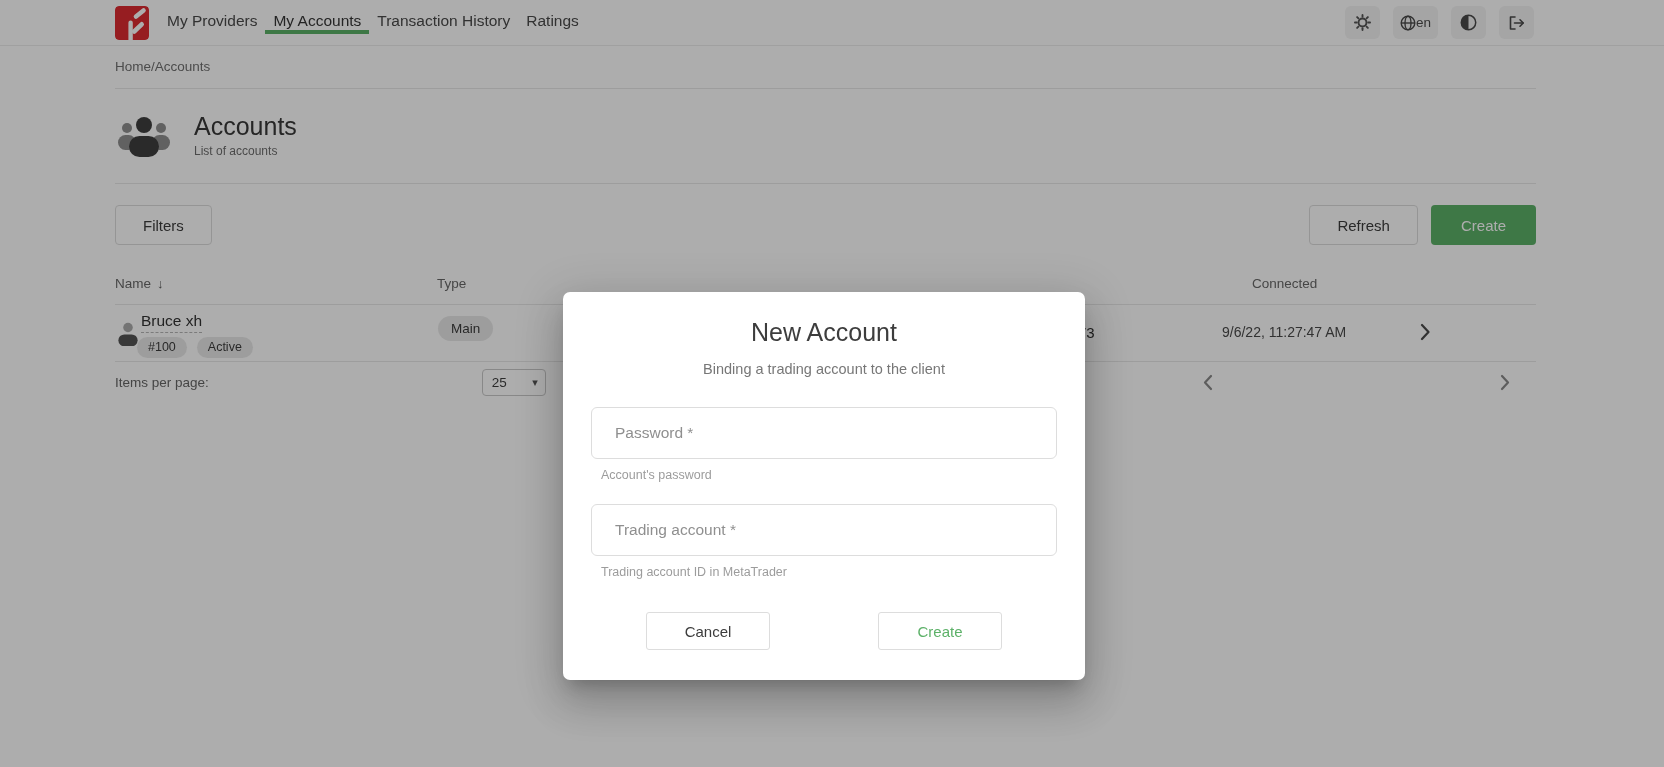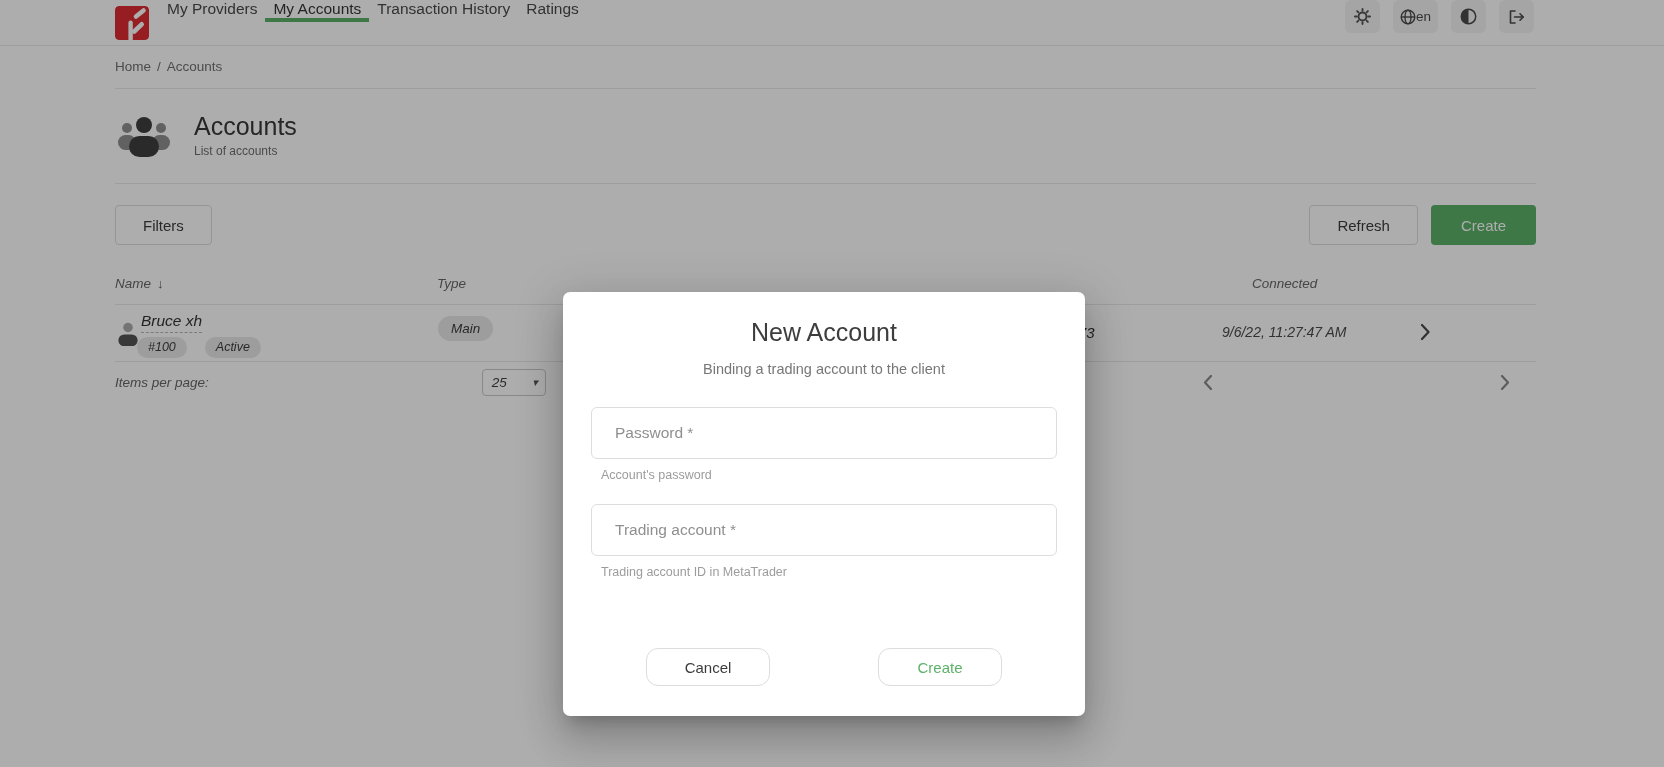--- a/index.html
+++ b/index.html
@@ -3,75 +3,75 @@
 <meta charset="utf-8">
 <style>
   html,body{margin:0;padding:0;}
   body{
     width:1664px;height:767px;position:relative;overflow:hidden;
     background:#ffffff;font-family:"Liberation Sans",sans-serif;
     -webkit-font-smoothing:antialiased;color:#3c3c3c;
   }
   
   .topbar{
-    height:46px;display:flex;align-items:flex-start;
+    height:46px;display:flex;align-items:center;
     padding:0 130px 0 115px;border-bottom:1px solid #ececec;box-sizing:border-box;
   }
   .logo{width:34px;height:34px;align-self:center;margin-right:10px;flex:0 0 auto;}
   .nav{display:flex;align-items:stretch;}
   .nav-link{
     display:flex;align-items:center;padding:0 8px;font-size:15.5px;color:#4a4a4a;
     cursor:pointer;border-bottom:4px solid transparent;box-sizing:border-box;
   }
   .nav-link.active{color:#353535;border-bottom-color:#5CB168;}
   .topbar-spacer{flex:1;}
   .icon-actions{display:flex;align-items:center;gap:13px;}
   .icon-btn{
     height:33px;min-width:35px;border-radius:6px;background:#f3f3f3;border:none;
     display:flex;align-items:center;justify-content:center;cursor:pointer;
     padding:0 7px;box-sizing:border-box;color:#4a4a4a;font-size:13.5px;
     font-family:"Liberation Sans",sans-serif;
   }
   
   .breadcrumb{
     margin:13px 128px 0 115px;font-size:13.5px;color:#707070;
-    display:flex;align-items:flex-start;gap:6px;
+    display:flex;align-items:flex-start;
   }
   .crumb{cursor:pointer;}
   .divider{border:none;border-top:1px solid #e8e8e8;margin:14px 128px 0 115px;}
   
   .title-row{margin:22px 128px 0 115px;display:flex;align-items:center;}
   .title-text{margin-left:21px;}
   .page-title{font-size:25px;font-weight:400;color:#383838;margin:0;line-height:1.15;}
   .page-subtitle{font-size:12px;color:#6e6e6e;margin-top:4px;}
   .divider2{border:none;border-top:1px solid #e8e8e8;margin:24px 128px 0 115px;}
   
   .toolbar{margin:21px 128px 0 115px;display:flex;align-items:flex-start;}
   .btn{
     height:40px;border-radius:4px;font-size:15px;cursor:pointer;
     font-family:"Liberation Sans",sans-serif;box-sizing:border-box;
   }
   .btn-outline{background:#fff;border:1px solid #dcdcdc;color:#3c3c3c;padding:0 27px;}
   .btn-fill{background:#5CB168;border:none;color:#fff;padding:0 30px;margin-left:13px;}
   
-  .table{margin:23px 128px 0 115px;position:relative;font-style:italic;}
+  .table{margin:23px 128px 0 115px;position:relative;}
   .thead{position:relative;height:36px;border-bottom:1px solid #e8e8e8;}
   .th{position:absolute;top:8px;font-size:13.5px;color:#686868;}
   .th-name{left:0;}
   .th-type{left:322px;}
   .th-connected{left:1137px;}
   .sort-arrow{font-size:13px;color:#555;margin-left:6px;}
   .trow{position:relative;height:56px;border-bottom:1px solid #e8e8e8;}
   .avatar{position:absolute;left:2px;top:15px;}
   .name-cell{position:absolute;left:26px;top:7px;}
   .row-name{
     font-size:15.5px;color:#333;display:inline-block;cursor:pointer;
     border-bottom:1px dashed #b5b5b5;padding-bottom:2px;
   }
-  .badges{margin-top:4px;display:flex;gap:18px;margin-left:-4px;}
+  .badges{margin-top:4px;display:flex;gap:10px;margin-left:-4px;}
   .chip{
     background:#e8e8e8;color:#3c3c3c;font-size:12.5px;border-radius:14px;
     padding:3px 11px;line-height:1.2;
   }
   .type-cell{position:absolute;left:323px;top:14px;}
   .chip-lg{font-size:13.5px;padding:5px 13px;border-radius:15px;}
   .login-cell{position:absolute;left:963px;top:19px;font-size:15px;color:#333;}
   .connected-cell{position:absolute;left:1074px;top:19px;font-size:14px;color:#4a4a4a;margin-left:33px;}
   .row-expand{position:absolute;left:1305px;top:18px;cursor:pointer;}
   
@@ -101,22 +101,22 @@
   .field + .field{margin-top:22px;}
   .field input{
     width:100%;height:52px;border:1px solid #ddd;border-radius:6px;box-sizing:border-box;
     padding:0 16px 0 23px;font-size:15.5px;font-family:"Liberation Sans",sans-serif;
     color:#333;outline:none;background:#fff;
   }
   .field input::placeholder{color:#8f8f8f;opacity:1;}
   .hint{font-size:12.5px;color:#9c9c9c;margin:9px 0 0 10px;}
   .modal-actions{margin-top:33px;display:flex;justify-content:center;gap:108px;}
   .modal-btn{
-    width:124px;height:38px;border-radius:12px;border:1px solid #ddd;background:#fff;
-    font-size:15px;cursor:pointer;font-family:"Liberation Sans",sans-serif;margin-top:36px;
+    width:124px;height:38px;border-radius:3px;border:1px solid #ddd;background:#fff;
+    font-size:15px;cursor:pointer;font-family:"Liberation Sans",sans-serif;
   }
   .modal-btn.cancel{color:#3c3c3c;}
   .modal-btn.create{color:#5CB168;}
 </style>
 </head>
 <body>
 
 <div class="topbar">
   <svg class="logo" viewBox="0 0 34 34">
     <defs>

